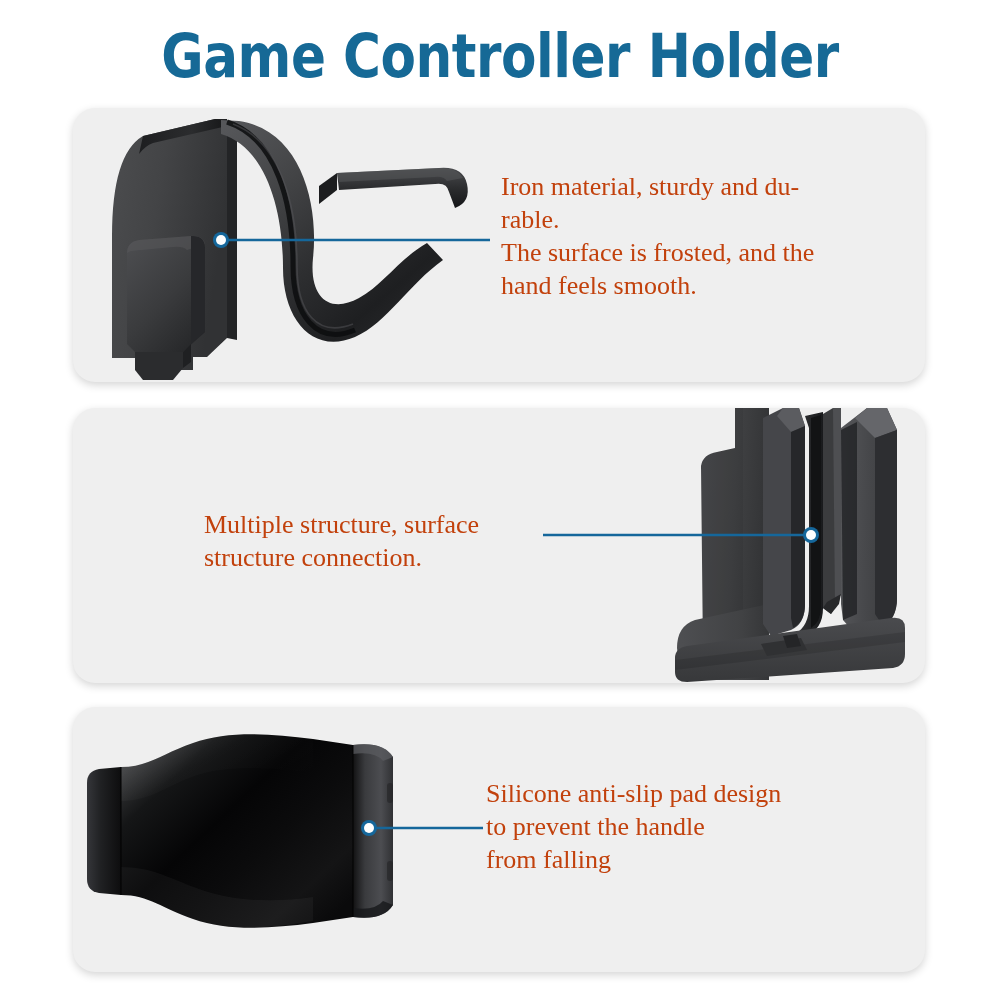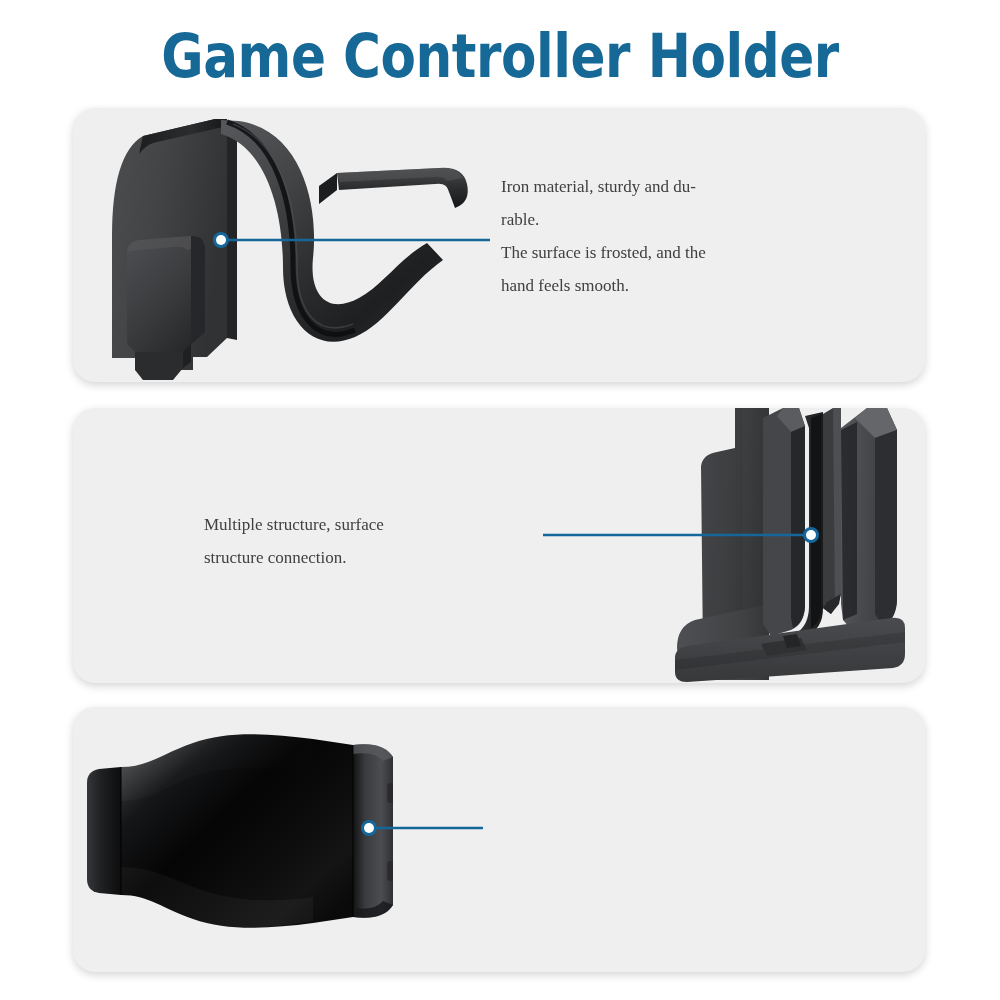--- a/index.html
+++ b/index.html
@@ -53,23 +53,23 @@
   }
 
   .product-art {
     position: absolute;
     display: block;
   }
 
   
   .callout-text {
     position: absolute;
-    color: #404040;
+    color: #c2410c;
     font-family: "Liberation Serif", "DejaVu Serif", serif;
-    font-size: 17px;
+    font-size: 26px;
     line-height: 33px;
     white-space: pre-line;
   }
   #text-1 { left: 428px; top: 62px;  width: 392px; }
   #text-2 { left: 131px; top: 100px; width: 360px; }
   #text-3 { left: 413px; top: 70px;  width: 400px; }
 
   
   .leader {
     position: absolute;
@@ -309,20 +309,23 @@
       <path d="M266 190 Q296 194 306 178 L296 174 Q288 184 266 181 Z" fill="#17181a" opacity="0.8"></path>
 
       <rect x="300" y="56" width="6" height="20" rx="3" fill="#202123" opacity="0.55"></rect>
       <rect x="300" y="134" width="6" height="20" rx="3" fill="#202123" opacity="0.55"></rect>
 
       <path d="M266 18 L266 190" stroke="#000000" stroke-width="2" opacity="0.45" fill="none"></path>
 
       <path d="M34 40 L34 168" stroke="#000000" stroke-width="2" opacity="0.5" fill="none"></path>
     </svg>
 
+    <div class="callout-text" id="text-3">Silicone anti-slip pad design
+ to prevent the handle
+from falling</div>
   </div>
 </div>
 
 <svg class="leader" style="left:0; top:0;" width="1000" height="1000">
   <line class="leader-line" x1="369" y1="828" x2="483" y2="828"></line>
   <circle class="leader-dot-outer" cx="369" cy="828" r="8"></circle>
   <circle class="leader-dot-inner" cx="369" cy="828" r="5"></circle>
 </svg>
 
 </body></html>

